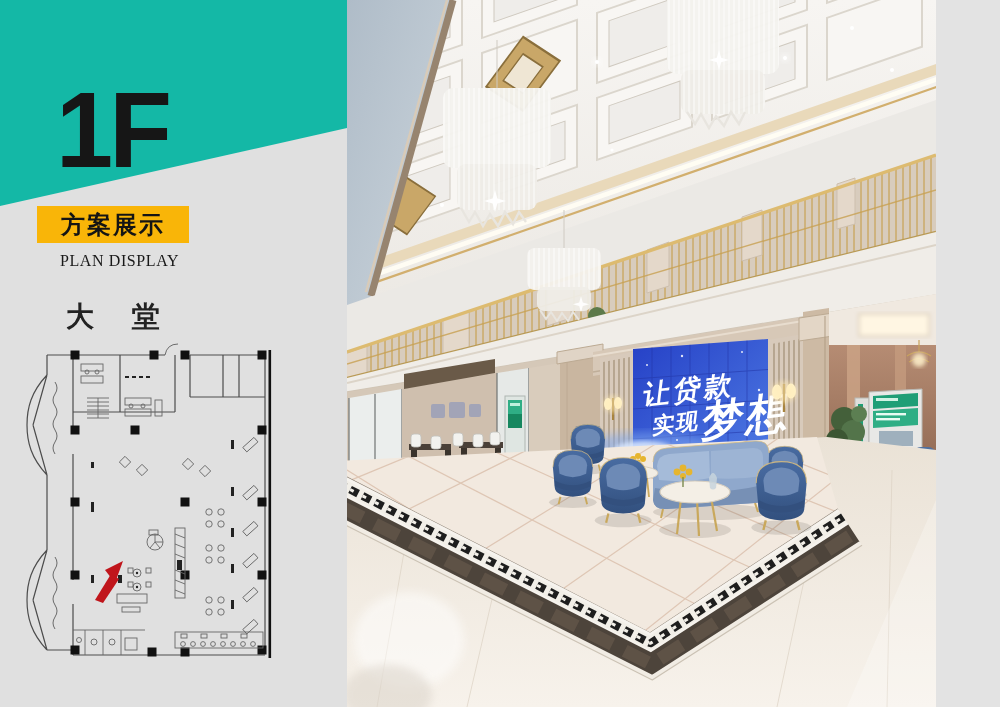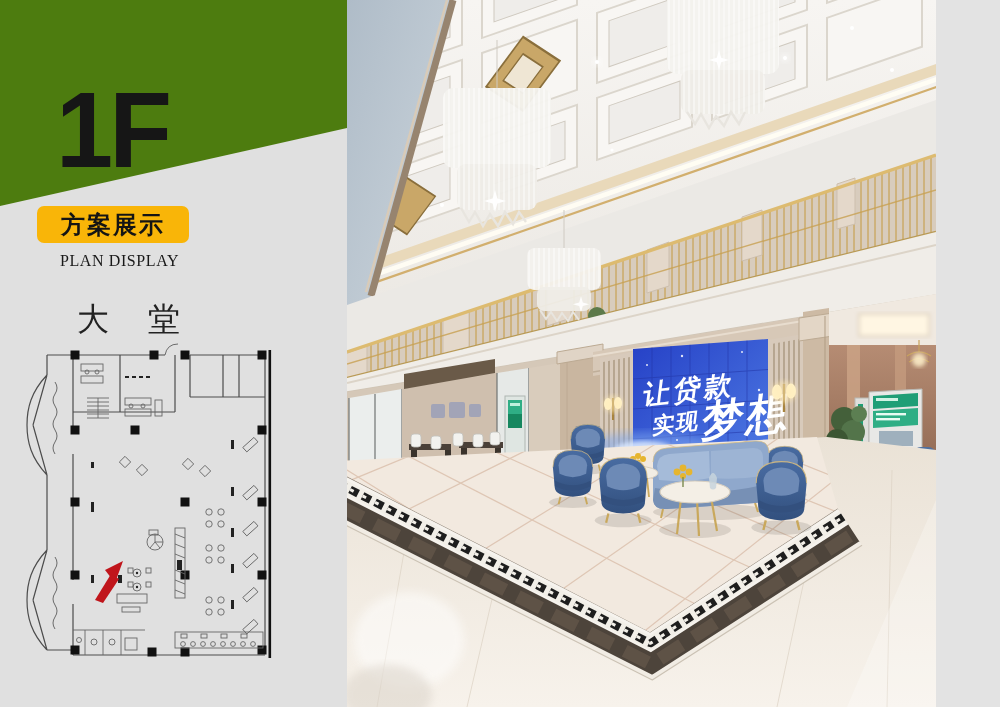--- a/index.html
+++ b/index.html
@@ -1,44 +1,44 @@
 <!DOCTYPE html>
 <html><head>
 <meta charset="utf-8">
 <style>
   html,body{margin:0;padding:0;background:#888;}
   .page{position:relative;width:1000px;height:707px;background:#ffffff;overflow:hidden;
         font-family:"Liberation Sans",sans-serif;}
   
-  .left-panel{position:absolute;left:0;top:0;width:347px;height:707px;background:#4d7c0f;}
+  .left-panel{position:absolute;left:0;top:0;width:347px;height:707px;background:#14b8a6;}
   .gray-wedge{position:absolute;left:0;top:0;width:347px;height:707px;background:#E0E0E0;
         clip-path:polygon(0 206px,347px 128px,347px 707px,0 707px);}
   .floor-label{position:absolute;left:56px;top:76px;font-size:108px;font-weight:700;
         color:#161616;line-height:1;letter-spacing:-4px;transform:scaleX(.95);transform-origin:left top;}
   .banner{position:absolute;left:37px;top:206px;width:152px;height:37px;display:flex;
         align-items:center;justify-content:center;font-size:24px;font-weight:700;color:#141414;
         letter-spacing:2px;}
   .subtitle{position:absolute;left:60px;top:252px;font-family:"Liberation Serif",serif;
         font-weight:400;font-size:16px;letter-spacing:.6px;color:#181818;}
-  .area-label{position:absolute;left:77px;top:298px;font-size:32px;color:#222;
-        letter-spacing:15px;font-weight:400;}
+  .area-label{position:absolute;left:66px;top:298px;font-size:28px;color:#222;
+        letter-spacing:15px;font-weight:700;}
   .floorplan{position:absolute;left:25px;top:342px;}
   
   .photo{position:absolute;left:347px;top:0;width:589px;height:707px;overflow:hidden;}
   .right-strip{position:absolute;left:936px;top:0;width:64px;height:707px;background:#E3E3E3;}
 </style>
 </head>
 <body>
 
 <div class="page">
 
   <div class="left-panel">
     <div class="gray-wedge"></div>
     <div class="floor-label">1F</div>
-    <div class="banner" style="background:#F9B508;border-radius:7px;">方案展示</div>
+    <div class="banner" style="background:#F9B508;">方案展示</div>
     <div class="subtitle">PLAN DISPLAY</div>
     <div class="area-label">大 堂</div>
 
     <svg class="floorplan" width="275" height="330" viewBox="0 0 275 330">
       <g stroke="#4c4c4c" stroke-width="1.2" fill="none">
         <path d="M28,13 H140 M165,13 H240 M240,13 V310 M48,313 H240 M22,13 H28 M22,13 V33 M22,133 V208 M22,308 H48"></path>
         <path d="M22,33 C6,50 2,66 2,83 C2,100 6,116 22,133 M22,33 L8,83 M22,133 L8,83"></path>
         <path d="M22,208 C6,225 2,241 2,258 C2,275 6,291 22,308 M22,208 L8,258 M22,308 L8,258"></path>
         <path d="M48,13 V86 M48,112 V238 M48,262 V313"></path>
         <path d="M30,40 q4,6 0,12 q-4,6 0,12 q4,6 0,12 q-4,6 0,12 q4,6 0,12 q-4,6 0,12" stroke-width="0.8"></path>

